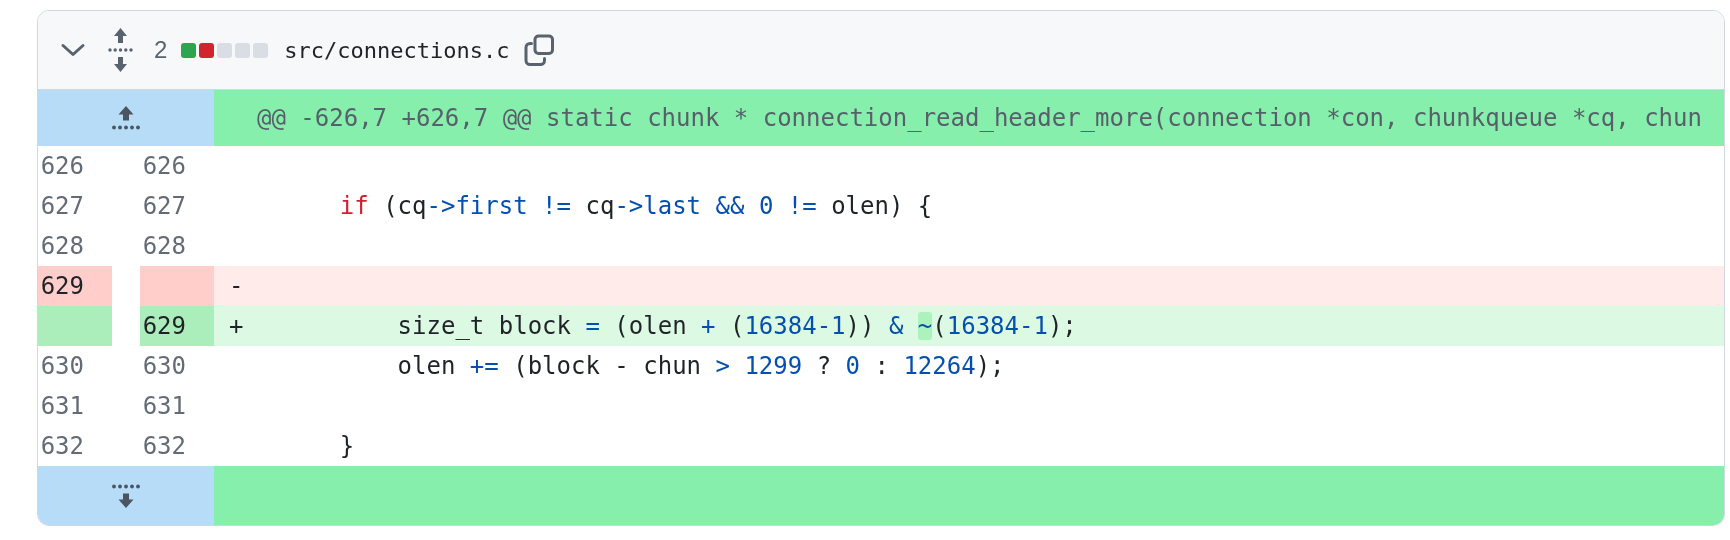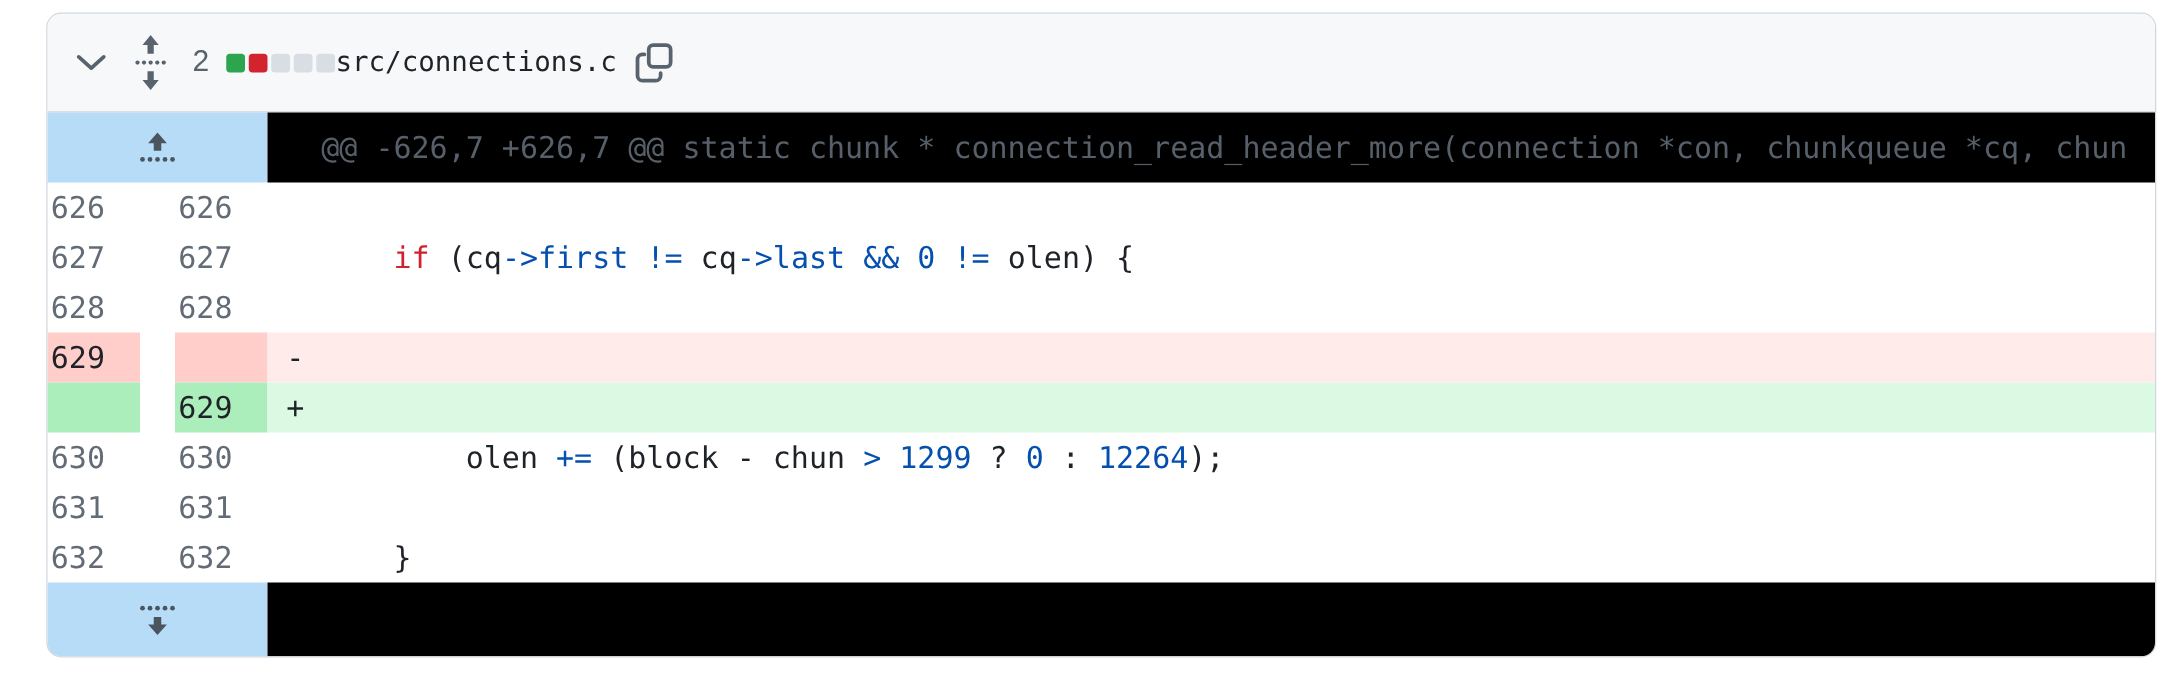--- a/index.html
+++ b/index.html
@@ -10,42 +10,42 @@
   
   .file-header{height:78px;flex:0 0 78px;background:#f6f8fa;border-bottom:1.5px solid #d0d7de;
     display:flex;align-items:center;padding:0 20px 0 16px;gap:0;}
   .hdr-btn{background:none;border:none;padding:0;display:flex;align-items:center;justify-content:center;cursor:pointer;}
   .chevron-btn{width:38px;height:40px;}
   .unfold-btn{width:40px;height:50px;margin-left:8px;}
   .changes-count{font-size:24px;color:#59636e;margin-left:14px;}
   .diffstat{display:flex;gap:3px;margin-left:14px;align-items:center;}
   .diffstat .sq{width:15px;height:15px;border-radius:3px;}
   .filename{font-family:"DejaVu Sans Mono","Liberation Mono",monospace;font-size:22px;color:#1f2328;
-    text-decoration:none;}
+    margin-left:16px;text-decoration:none;}
   .copy-btn{width:44px;height:44px;margin-left:8px;}
   
   .diff{flex:1;display:flex;flex-direction:column;font-family:"DejaVu Sans Mono","Liberation Mono",monospace;}
   .row{display:flex;height:40px;flex:0 0 40px;}
   .gutter{display:flex;flex:0 0 176px;width:176px;gap:28px;}
   .num{width:88px;box-sizing:border-box;text-align:right;padding-right:28px;
     font-size:24px;line-height:40px;color:#636c76;cursor:pointer;}
-  .code-cell{flex:1;display:flex;min-width:0;overflow:hidden;}
+  .code-cell{flex:1;display:flex;min-width:0;overflow:hidden;gap:25px;}
   .sign{flex:0 0 43px;box-sizing:border-box;padding-left:15px;font-size:24px;line-height:40px;color:#1f2328;}
   pre.code{margin:0;font-family:inherit;font-size:24px;line-height:40px;white-space:pre;color:#1f2328;}
   
   .row.del .num{background:#ffcecb;color:#1f2328;}
   .row.del .code-cell{background:#ffebe9;}
   .row.add .num{background:#aceebb;color:#1f2328;}
   .row.add .code-cell{background:#dcf9e3;}
   
   .xrow{display:flex;}
   .xrow.top{height:56px;flex:0 0 56px;}
   .xrow.bottom{flex:1;}
   .x-gutter{flex:0 0 176px;background:#b6dcf8;display:flex;align-items:center;justify-content:center;cursor:pointer;border:none;padding:0;}
-  .x-content{flex:1;background:#000000;overflow:hidden;display:flex;align-items:flex-end;min-width:0;}
+  .x-content{flex:1;background:#86efac;overflow:hidden;display:flex;align-items:flex-end;min-width:0;}
   .hunk-text{font-size:24px;color:#57606a;white-space:pre;padding-left:43px;line-height:56px;}
   
   .tk-k{color:#cf222e;} .tk-b{color:#0550ae;} .tk-f{color:#8250df;}
   .tk-hl{background:#abf2bc;border-radius:3px;}
 </style>
 </head>
 <body>
 
 <div class="card">
 
@@ -141,20 +141,21 @@
             <span class="sign">-</span>
           </div>
         </div>
         <div class="row add">
           <div class="gutter">
             <div class="num old"></div>
             <div class="num new">629</div>
           </div>
           <div class="code-cell">
             <span class="sign">+</span>
+            <pre class="code"><span>        size_t block </span><span class="tk-b">=</span><span> (olen </span><span class="tk-b">+</span><span> (</span><span class="tk-b">16384-1</span><span>)) </span><span class="tk-b">&amp;</span><span> </span><span class="tk-b tk-hl">~</span><span>(</span><span class="tk-b">16384-1</span><span>);</span></pre>
           </div>
         </div>
         <div class="row ">
           <div class="gutter">
             <div class="num old">630</div>
             <div class="num new">630</div>
           </div>
           <div class="code-cell">
             <span class="sign"></span>
             <pre class="code"><span>        olen </span><span class="tk-b">+=</span><span> (block - chun </span><span class="tk-b">&gt;</span><span> </span><span class="tk-b">1299</span><span> ? </span><span class="tk-b">0</span><span> : </span><span class="tk-b">12264</span><span>);</span></pre>

